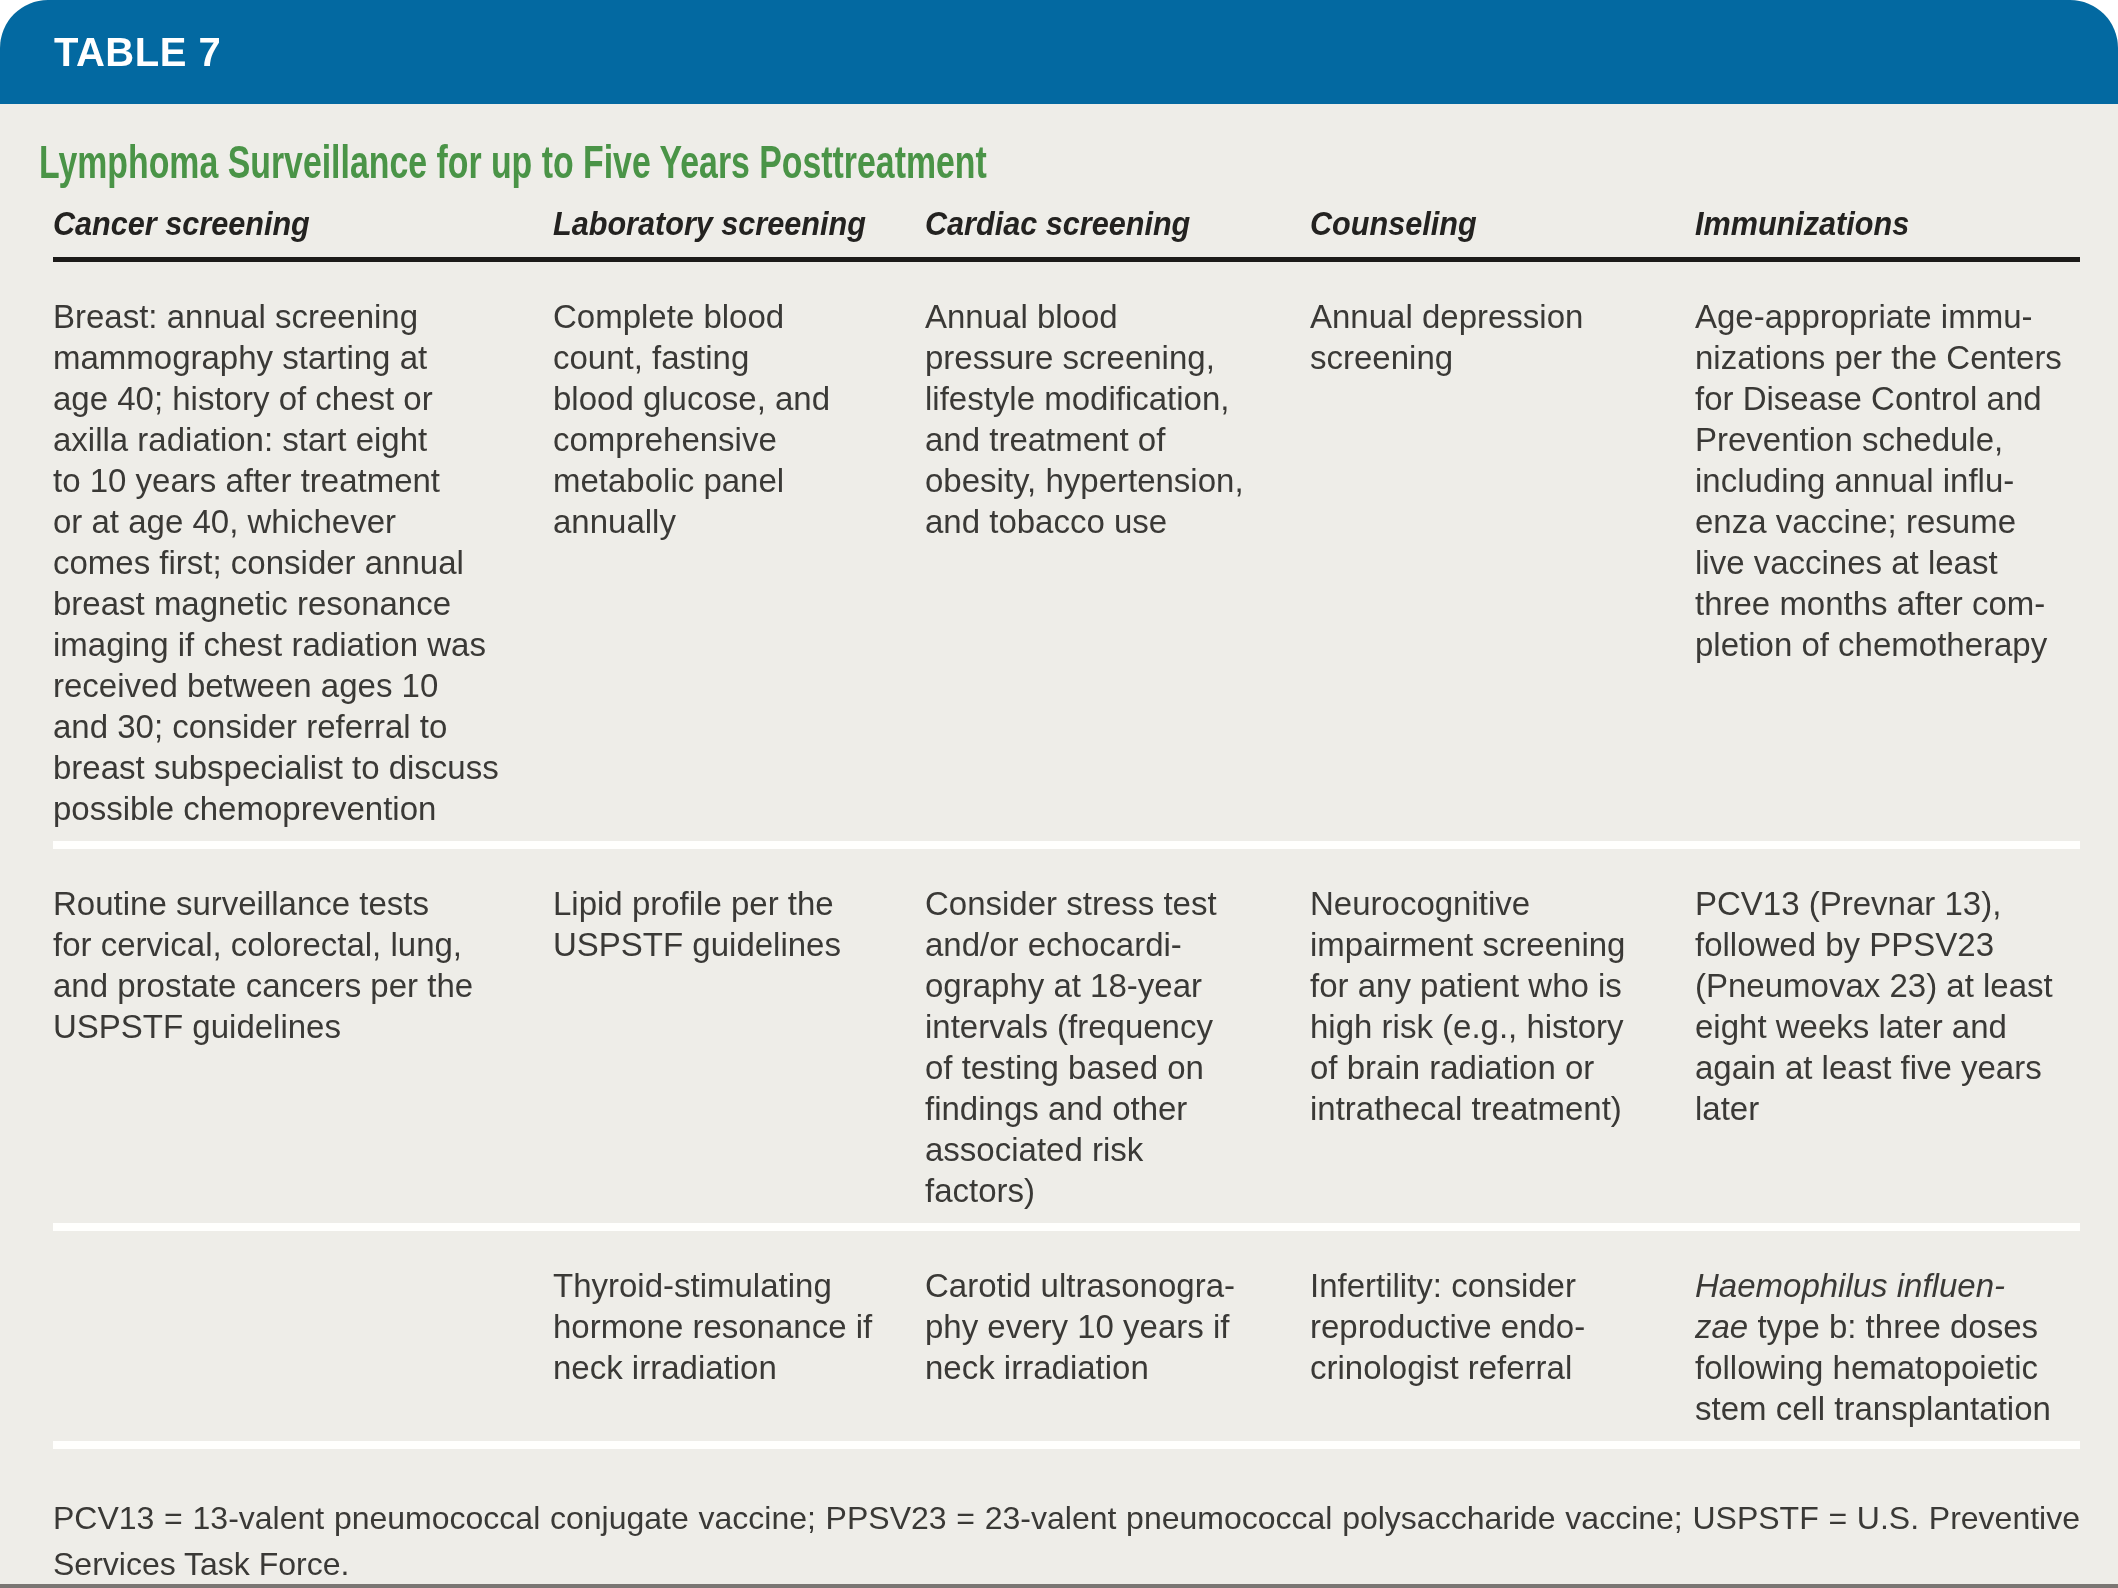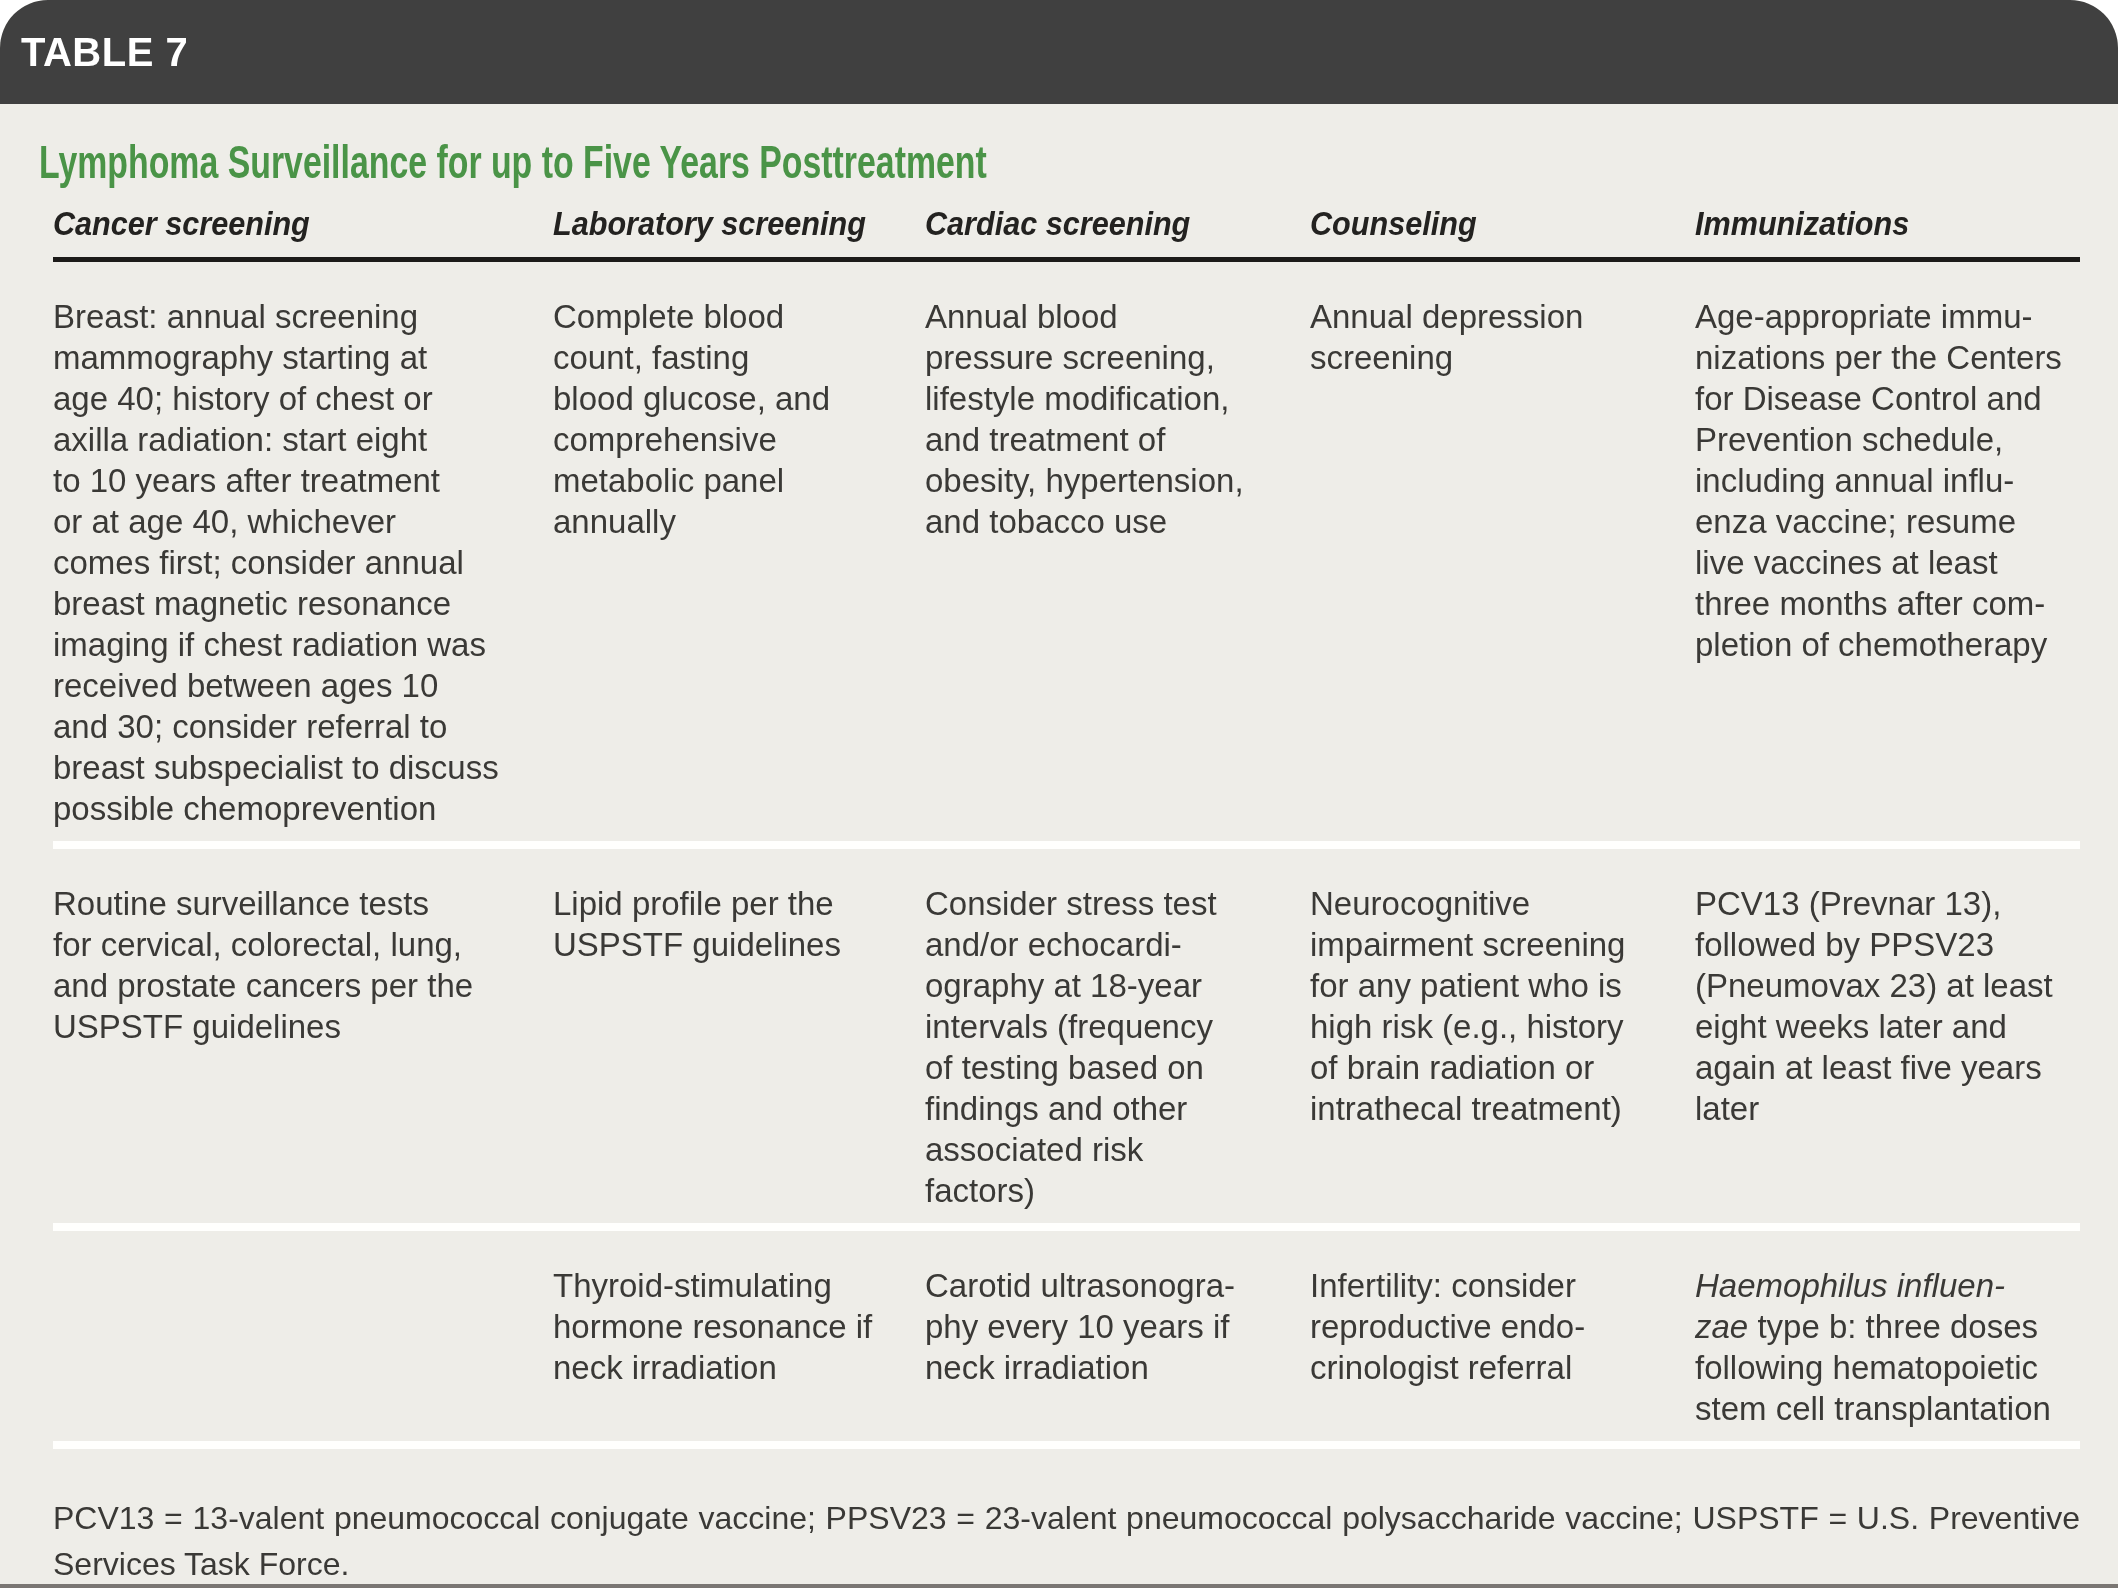--- a/index.html
+++ b/index.html
@@ -13,23 +13,23 @@
     position:relative;
     width:2118px;height:1588px;
     box-sizing:border-box;
     background:#eeede8;
     border-radius:48px 48px 0 0;
     border-bottom:4px solid #7a7673;
     overflow:hidden;
   }
   .bar{
     height:104px;
-    background:#404040;
+    background:#0369a1;
     display:flex;align-items:center;
-    padding-left:21px;
+    padding-left:54px;
   }
   .bar-label{
     color:#ffffff;
     font-size:40px;font-weight:bold;
     letter-spacing:0.5px;
   }
   .content{padding:0 38px 0 53px;}
   .table-title{
     margin-top:30px;margin-left:-14px;
     height:56px;line-height:56px;

